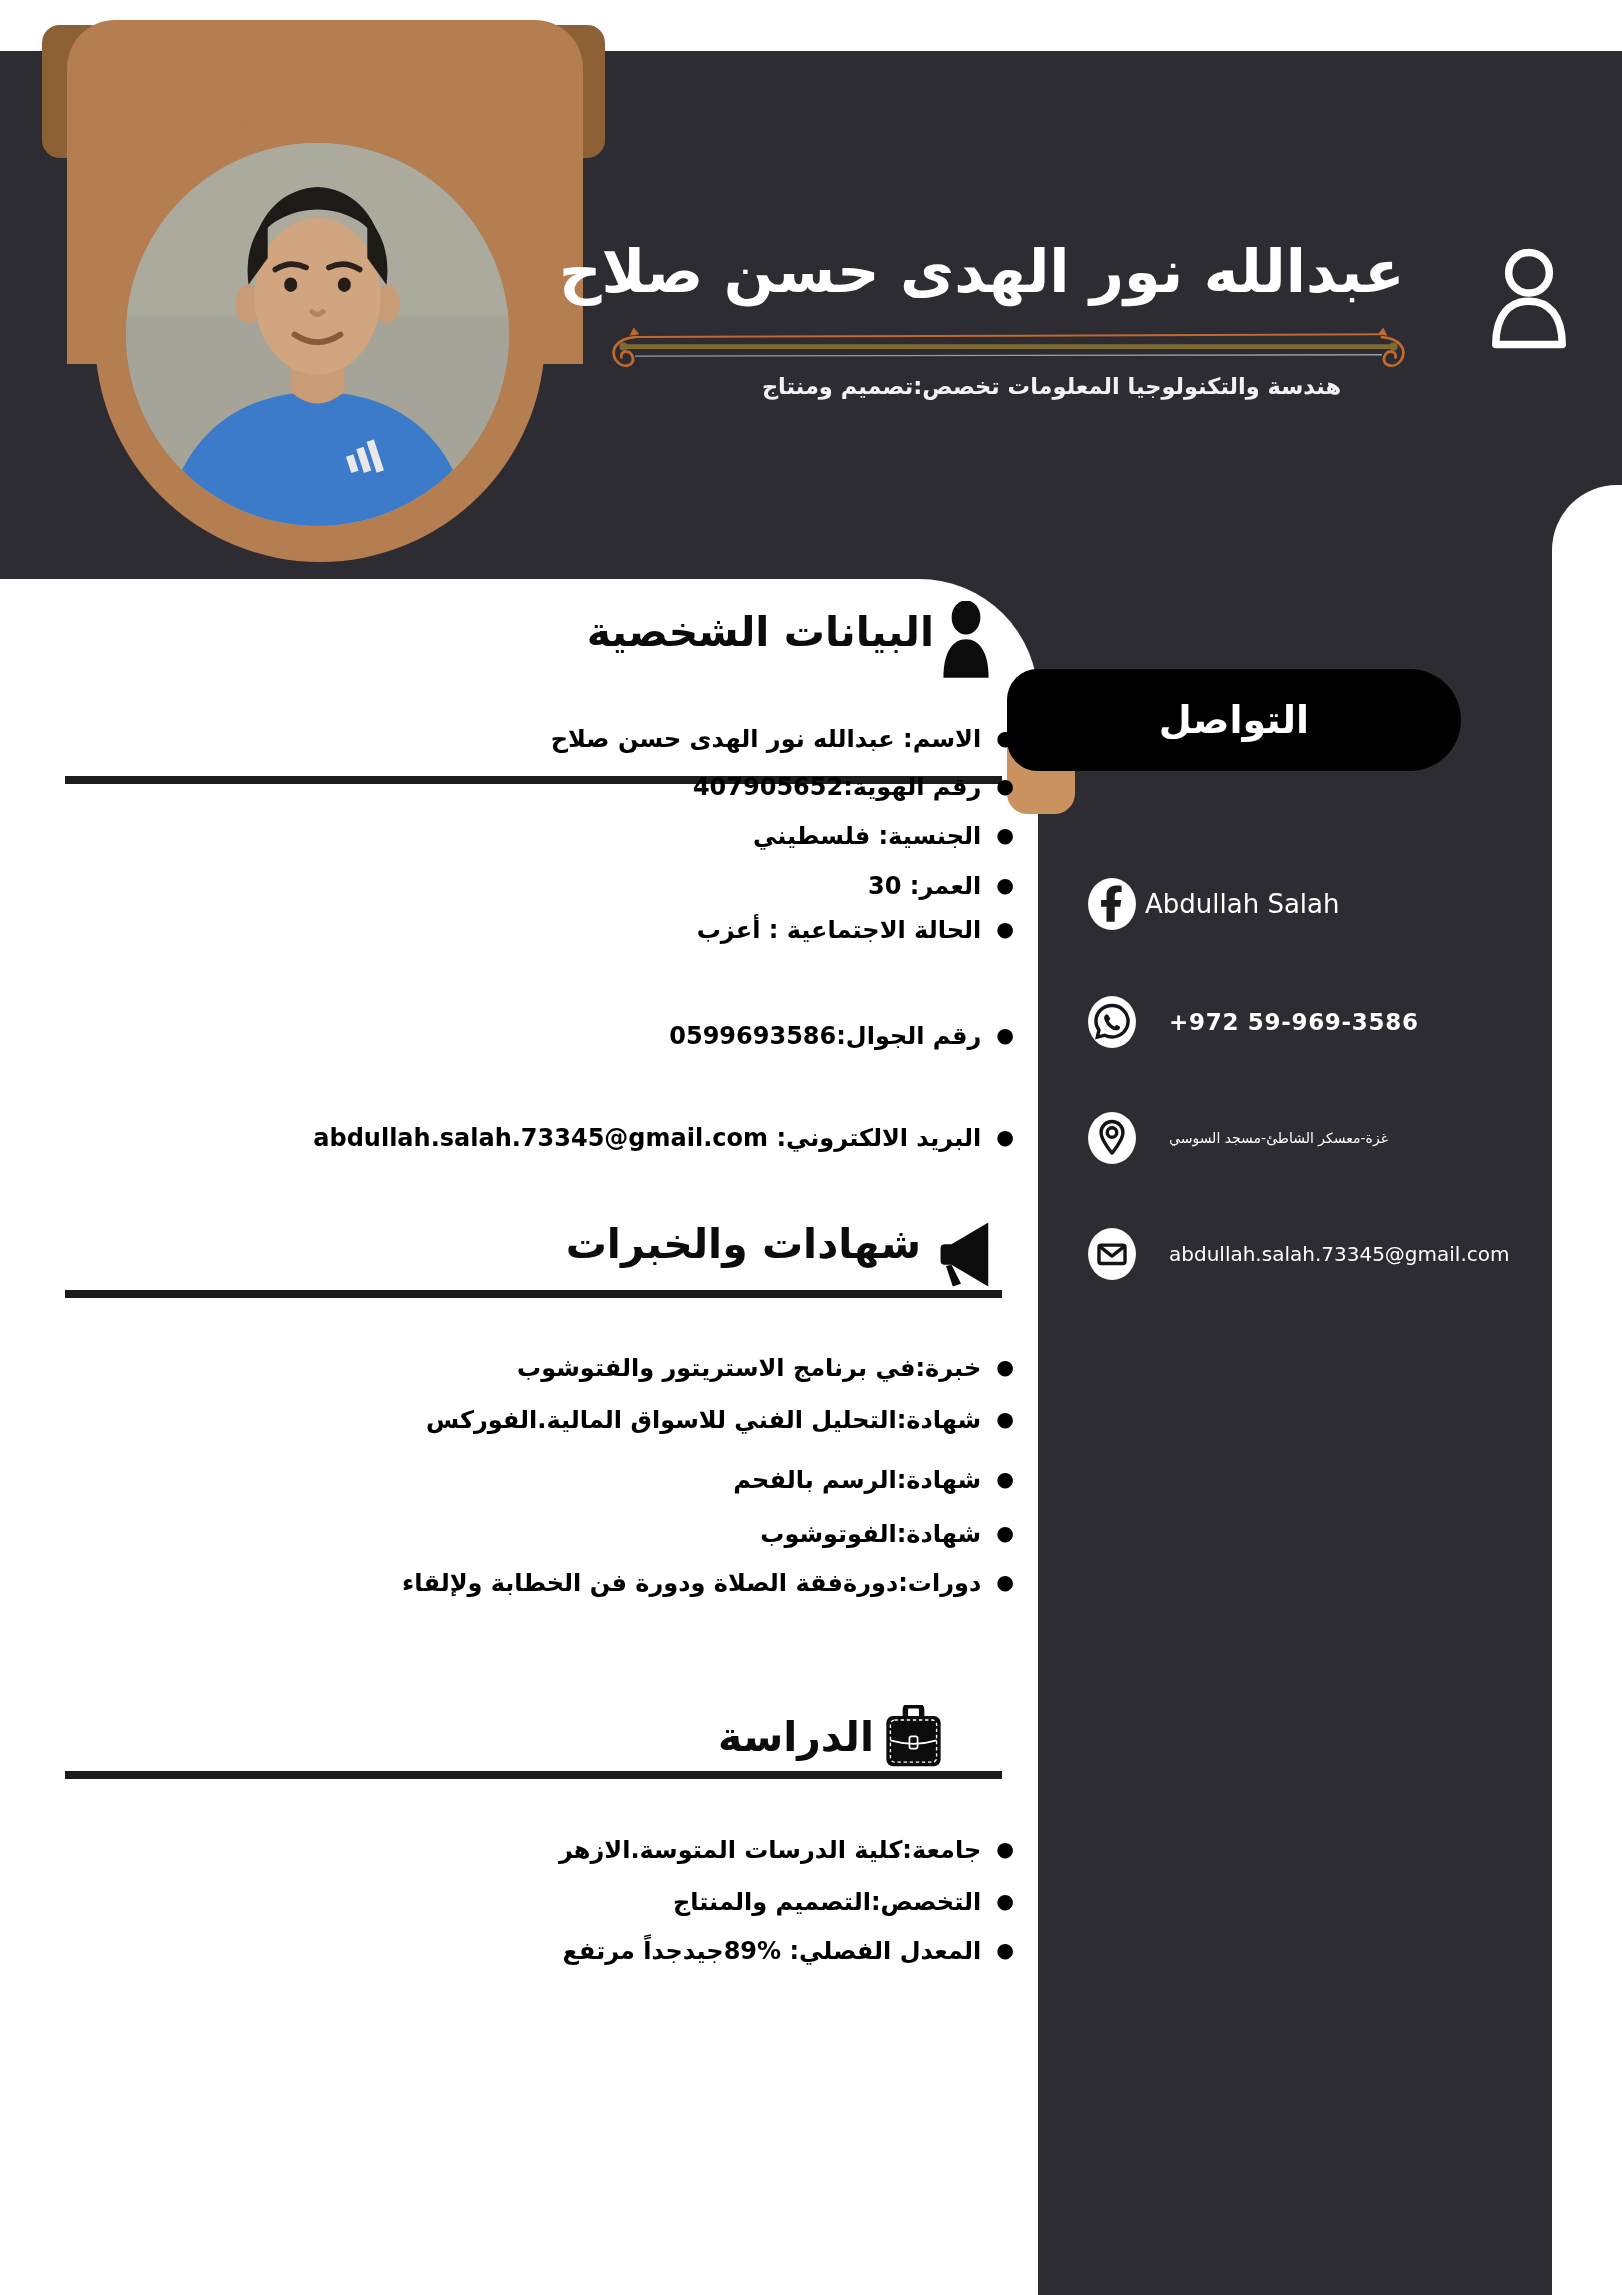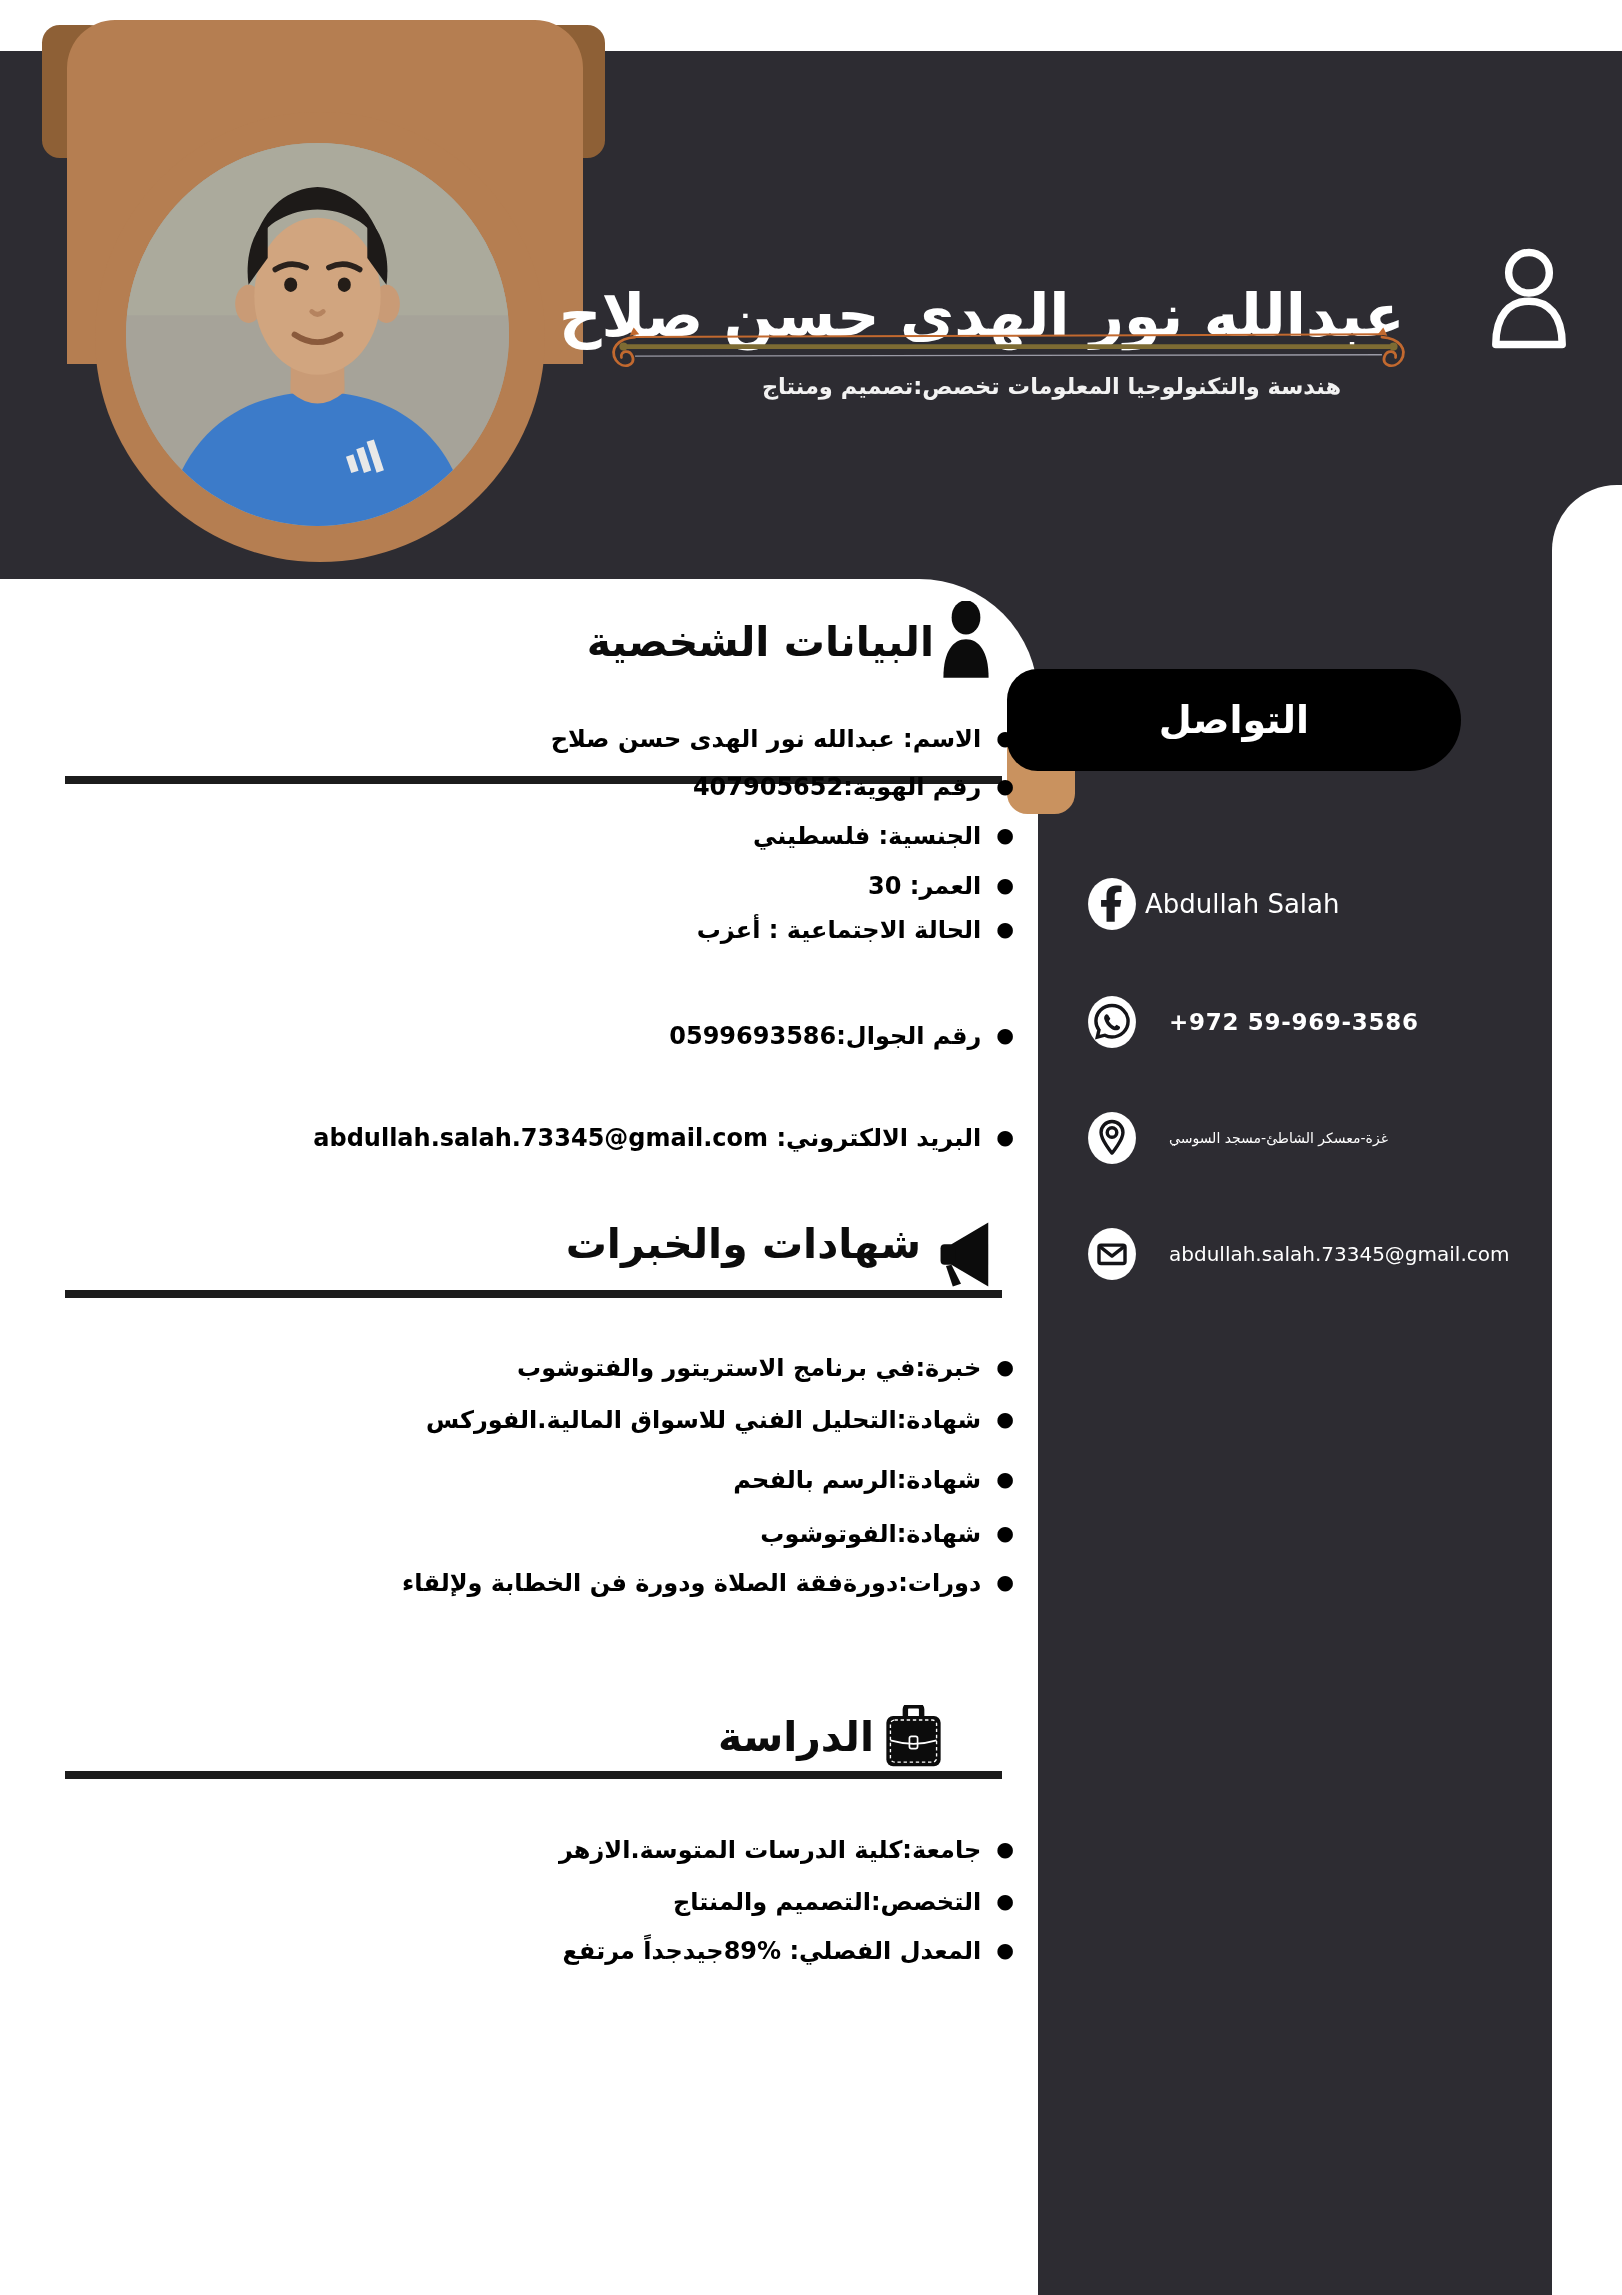--- a/index.html
+++ b/index.html
@@ -15,21 +15,21 @@
   .flap{position:absolute;top:24.5px;width:65px;height:133px;background:#8e6036;border-radius:17.7px;}
   .flap-left{left:42px;}
   .flap-right{left:540px;}
   .banner-main{position:absolute;left:67px;top:20.4px;width:516px;height:344px;background:#b57e51;border-radius:48px 48px 0 0;}
   .banner-circle{position:absolute;left:95px;top:112px;width:450px;height:450px;background:#b57e51;border-radius:50%;}
   .photo-circle{position:absolute;left:126px;top:143px;width:383px;height:383px;border-radius:50%;overflow:hidden;background:#a6a399;}
   .photo-circle svg{display:block;width:100%;height:100%;}
 
   
   .header-name{position:absolute;right:204px;top:237px;width:859px;direction:rtl;text-align:left;
-    color:#ffffff;font-size:59px;font-weight:bold;letter-spacing:0.7px;white-space:nowrap;margin-top:44px;}
+    color:#ffffff;font-size:59px;font-weight:bold;letter-spacing:0.7px;white-space:nowrap;}
   .header-divider{position:absolute;left:586px;top:326px;width:845px;height:48px;}
   .header-subtitle{position:absolute;left:731px;top:373px;width:641px;direction:rtl;text-align:center;
     color:#f2f2f2;font-size:22.5px;font-weight:bold;}
   .header-person{position:absolute;left:1489px;top:244px;width:80px;height:109px;}
 
   
   .contact-shadow{position:absolute;left:1007px;top:722px;width:68px;height:92px;background:#c9925f;border-radius:0 0 20.4px 20.4px;}
   .contact-pill{position:absolute;left:1007px;top:669px;width:454px;height:102px;background:#000000;
     border-radius:33px 55px 55px 33px;display:flex;align-items:center;justify-content:center;
     color:#ffffff;font-size:38px;font-weight:bold;}
@@ -37,21 +37,21 @@
   .contact-icon{width:52px;height:52px;flex:0 0 52px;}
   .row-facebook{top:878px;gap:7px;}  .row-facebook .ctext{font-size:26px;}
   .row-whatsapp{top:996px;}  .row-whatsapp .ctext{font-size:23px;font-weight:bold;letter-spacing:0.7px;}
   .row-location{top:1112px;}  .row-location .ctext{font-size:14px;direction:rtl;}
   .row-email{top:1228px;}     .row-email .ctext{font-size:20px;}
 
   
   .sec-title{position:absolute;direction:rtl;color:#0c0c0c;font-size:41px;font-weight:bold;white-space:nowrap;}
   .sec-underline{position:absolute;left:65px;width:937px;height:7.5px;background:#1c1c1c;}
   .sec-icon{position:absolute;}
-  .t-personal{right:688px;top:608px;margin-top:10px;}
+  .t-personal{right:688px;top:608px;}
   .t-certs{right:701px;top:1220px;}
   .t-edu{right:748px;top:1713px;}
   .u1{top:776px;} .u2{top:1290px;} .u3{top:1771px;}
   .i1{left:942px;top:601px;width:48px;height:78px;}
   .i2{left:931px;top:1221px;width:60px;height:67px;}
   .i3{left:885px;top:1705px;width:57px;height:64px;}
 
   .item{position:absolute;right:608px;direction:rtl;text-align:right;color:#000;
     font-size:24px;font-weight:bold;max-width:852px;line-height:1.25;}
   .item .bullet{display:inline-block;font-size:20.4px;margin-left:15px;transform:translateY(-2px);}

